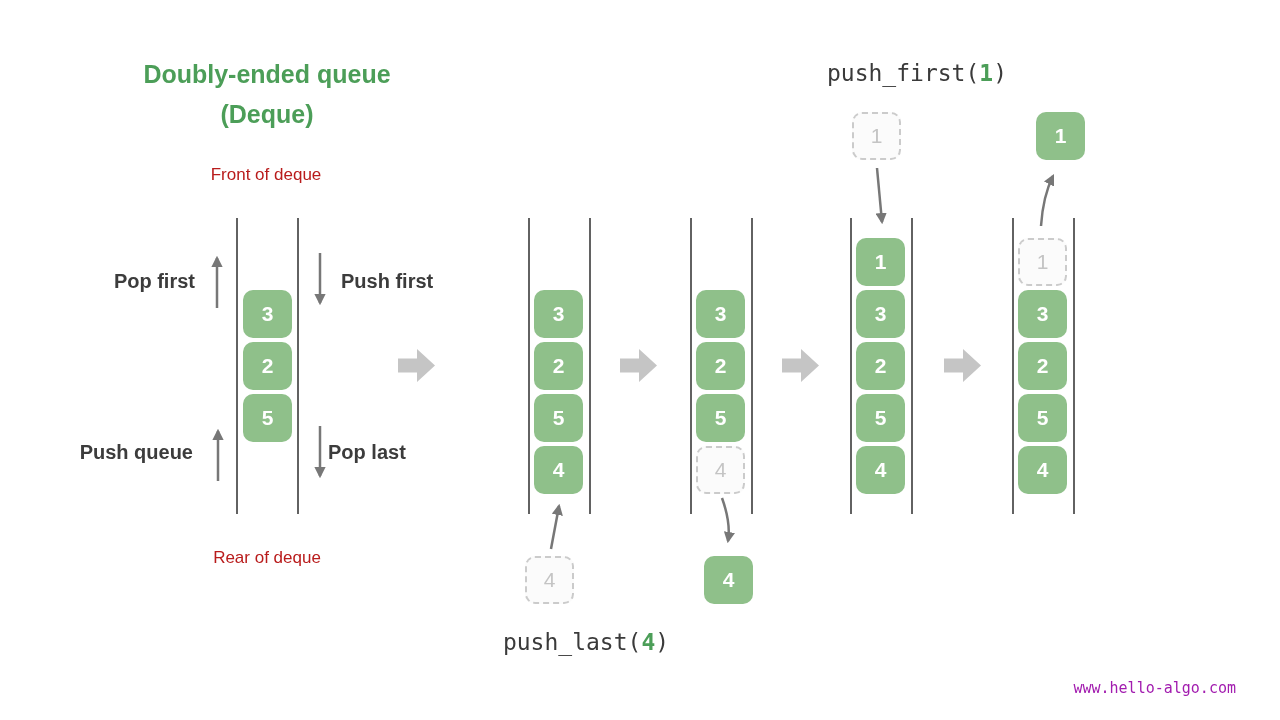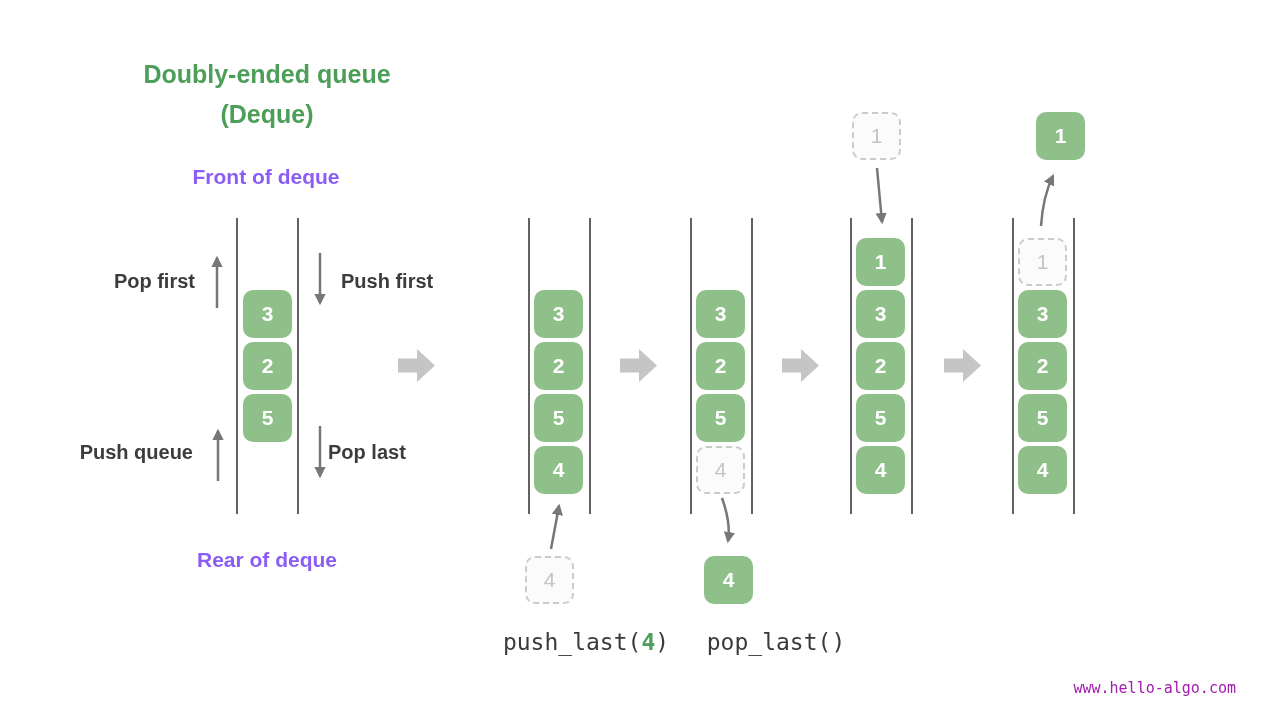--- a/index.html
+++ b/index.html
@@ -9,21 +9,21 @@
   }
   .overlay { position:absolute; left:0; top:0; pointer-events:none; }
 
   .title {
     position:absolute; left:267px; top:54px; transform:translateX(-50%);
     text-align:center; color:#4C9E58; font-weight:bold; font-size:25px; line-height:40px;
     white-space:nowrap;
   }
   .big-label {
     position:absolute; transform:translateX(-50%);
-    color:#8b5cf6; font-weight:bold; font-size:21px; white-space:nowrap;
+    color:#b91c1c; font-weight:normal; font-size:17px; white-space:nowrap;
   }
   .side-label {
     position:absolute; color:#3C3C3C; font-weight:bold; font-size:20px;
     width:140px; white-space:nowrap;
   }
   .side-label.right-align { text-align:right; }
 
   .wall { position:absolute; top:218px; width:2px; height:296px; background:#626262; }
 
   .cell {
@@ -123,18 +123,18 @@
   <div class="cell" style="left:856px; top:394px;">5</div>
   <div class="cell" style="left:856px; top:446px;">4</div>
 
   <div class="cell" style="left:1036px; top:112px;">1</div>
   <div class="cell dashed" style="left:1018px; top:238px;">1</div>
   <div class="cell" style="left:1018px; top:290px;">3</div>
   <div class="cell" style="left:1018px; top:342px;">2</div>
   <div class="cell" style="left:1018px; top:394px;">5</div>
   <div class="cell" style="left:1018px; top:446px;">4</div>
 
+  <div class="code" style="left:917px; top:59px;"><span>push_first(</span><span class="arg">1</span><span>)</span></div>
   <div class="code" style="left:586px; top:628px;"><span>push_last(</span><span class="arg">4</span><span>)</span></div>
-  <div class="code" style="left:776px; top:628px;"><span>pop_last()</span></div>
 
   <div class="watermark">www.hello-algo.com</div>
 
 </div>
 
 </body></html>

